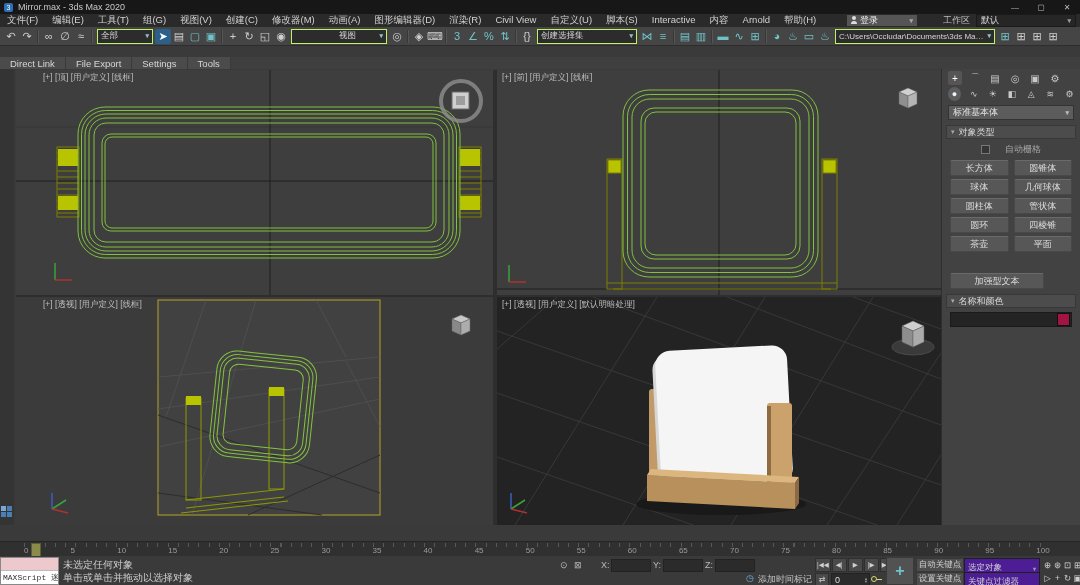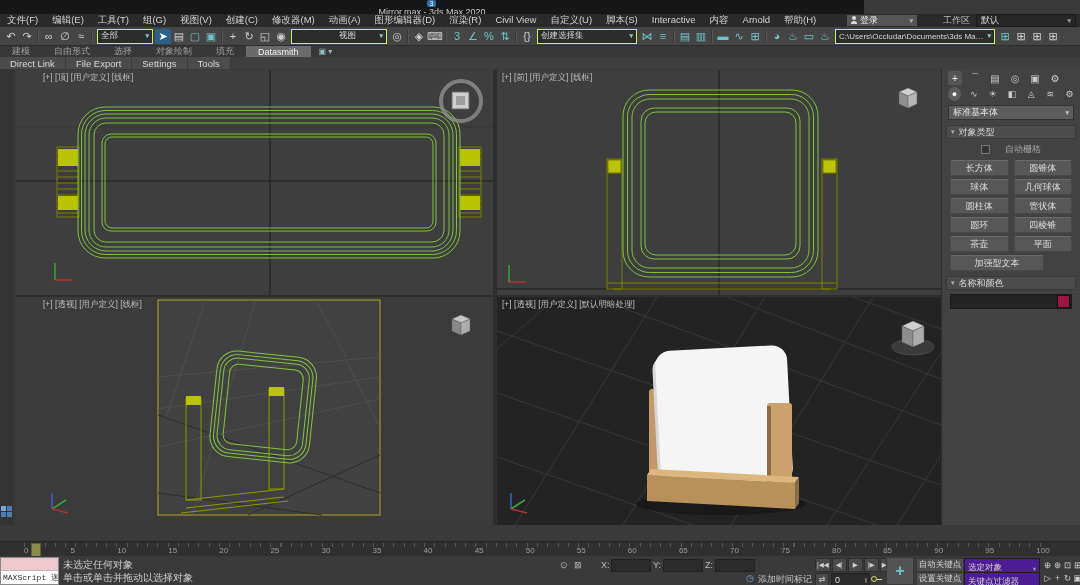--- a/index.html
+++ b/index.html
@@ -1,21 +1,21 @@
 <!DOCTYPE html>
 <html><head>
 <meta charset="utf-8">
 <style>
   html,body{margin:0;padding:0;background:#222;}
   #app{position:relative;width:1080px;height:585px;background:#3a3a3a;
        font-family:"Liberation Sans",sans-serif;overflow:hidden;color:#ccc;
        -webkit-user-select:none;user-select:none;}
   
-  #titlebar{position:absolute;left:0;top:0;width:864px;height:14px;background:#171717;
-            display:flex;align-items:center;font-size:9px;color:#c8c8c8;flex-direction:column;}
+  #titlebar{position:absolute;left:0;top:0;width:1080px;height:14px;background:#171717;
+            display:flex;align-items:center;font-size:9px;color:#c8c8c8;}
   #logo{width:9px;height:9px;margin:0 5px 0 4px;background:#2f6fb3;color:#fff;font-size:7px;
         display:flex;align-items:center;justify-content:center;border-radius:2px;}
   #wincontrols{margin-left:auto;display:flex;}
   #wincontrols span{width:26px;text-align:center;font-size:8px;color:#bbb;cursor:default;}
   #menubar{position:absolute;left:0;top:14px;width:1080px;height:13px;background:#2a2a2a;
            display:flex;align-items:center;font-size:9.5px;}
   #menu-items{display:flex;}
   #menu-items .mi{padding:0 7px;color:#d2d2d2;white-space:nowrap;}
   #login{margin-left:auto;display:flex;align-items:center;background:#555;height:11px;
          padding:0 4px;width:62px;font-size:9px;color:#eee;gap:3px;}
@@ -79,21 +79,21 @@
   .rollout{margin:5px 4px 0 4px;height:12px;background:#4c4c4c;border:1px solid #383838;
            display:flex;align-items:center;font-size:9px;color:#dadada;padding:0 4px;gap:4px;}
   .rollout .arr{font-size:7px;color:#aaa;}
   #autogrid{display:flex;align-items:center;justify-content:center;gap:15px;margin-top:4px;
             font-size:9px;color:#a8a8a8;}
   #autogrid .cb{width:7px;height:7px;background:#353535;border:1px solid #777;}
   #objbtns{display:grid;grid-template-columns:1fr 1fr;gap:3px 5px;margin:4px 8px 0 8px;}
   #objbtns .ob{height:14px;background:#575757;border:1px solid #484848;border-top-color:#6a6a6a;
                border-radius:2px;display:flex;align-items:center;justify-content:center;
                font-size:9px;color:#dedede;white-space:nowrap;overflow:hidden;}
-  #objbtns .ob.wide{grid-column:1/3;width:92px;justify-self:start;}
+  #objbtns .ob.wide{grid-column:1/3;width:92px;justify-self:start;margin-top:18px;}
   #namefield{margin:4px 8px 0 8px;height:13px;background:#242424;border:1px solid #1a1a1a;
              display:flex;align-items:center;}
   #swatch{width:11px;height:11px;margin-left:auto;margin-right:1px;border:1px solid #111;}
   
   #timesliderrow{position:absolute;left:0;top:525px;width:1080px;height:16px;background:#3a3a3a;
                  display:flex;align-items:center;}
   .tsbtn{width:12px;height:12px;background:#4a4a4a;border:1px solid #2f2f2f;color:#bbb;font-size:7px;
          display:flex;align-items:center;justify-content:center;flex:none;}
   #tshandle{width:66px;height:12px;background:#616161;border:1px solid #2f2f2f;color:#e8e8e8;
             font-size:9px;display:flex;align-items:center;justify-content:center;flex:none;}
@@ -243,29 +243,20 @@
       <span class="tdd" style="width: 152px;">
         <i style="font-size: 8px;">C:\Users\Occludar\Documents\3ds Max 2020</i>
         <b>▾</b>
       </span>
       <span class="tbi acc">⊞</span>
       <span class="tbi">⊞</span>
       <span class="tbi">⊞</span>
       <span class="tbi">⊞</span>
     </div>
 
-  <div id="ribbontabs">
-      <span class="rt">建模</span>
-      <span class="rt">自由形式</span>
-      <span class="rt">选择</span>
-      <span class="rt">对象绘制</span>
-      <span class="rt">填充</span>
-      <span class="rt act">Datasmith</span>
-      <span class="rticon">▣ ▾</span>
-    </div>
   <div id="ribbonsub">
       <span class="wrap" id="ribbonsubwrap">
         <span class="rst">Direct Link</span>
         <span class="rst">File Export</span>
         <span class="rst">Settings</span>
         <span class="rst">Tools</span>
       </span>
     </div>
 
   <div id="leftstrip">

